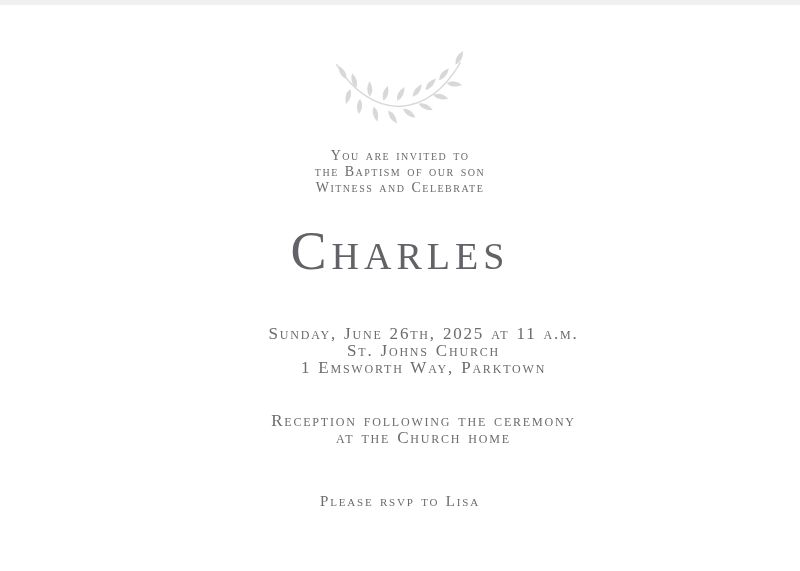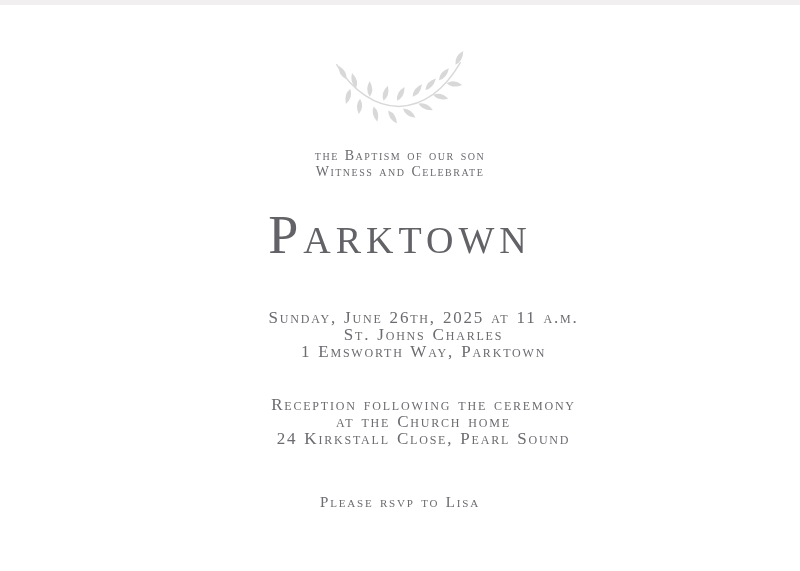--- a/index.html
+++ b/index.html
@@ -97,33 +97,33 @@
       <use href="#leaf" transform="translate(94,55) rotate(30)"></use>
       <use href="#leaf" transform="translate(101,41) rotate(-42)"></use>
       <use href="#leaf" transform="translate(109,46) rotate(20)"></use>
       <use href="#leaf" transform="translate(115,31) rotate(-45)"></use>
       <use href="#leaf" transform="translate(123,34) rotate(12)"></use>
       <use href="#leaf" transform="translate(132,15) rotate(-55)"></use>
     </g>
   </svg>
 
   <div class="intro">
+    <div>You are invited to</div>
     <div>the Baptism of our son</div>
     <div>Witness and Celebrate</div>
   </div>
 
-  <h1 class="name">Parktown</h1>
+  <h1 class="name">Charles</h1>
 
   <div class="details event">
     <div>Sunday, June 26th, 2025 at 11 a.m.</div>
-    <div>St. Johns Charles</div>
+    <div>St. Johns Church</div>
     <div>1 Emsworth Way, Parktown</div>
   </div>
 
   <div class="details reception">
     <div>Reception following the ceremony</div>
     <div>at the Church home</div>
-    <div>24 Kirkstall Close, Pearl Sound</div>
   </div>
 
   <div class="rsvp">Please rsvp to Lisa</div>
 
 </div>
 
 </body></html>

